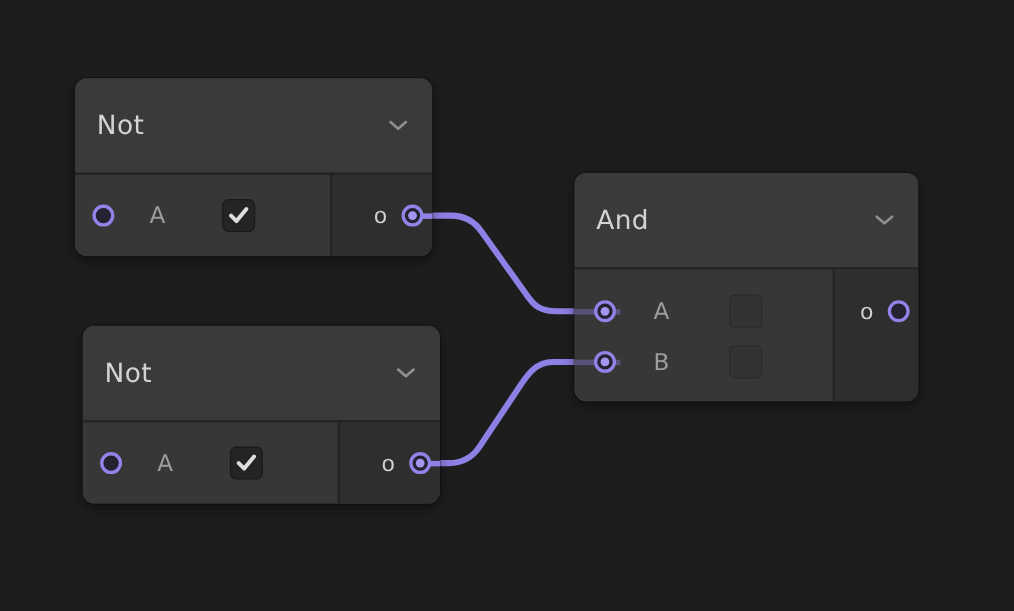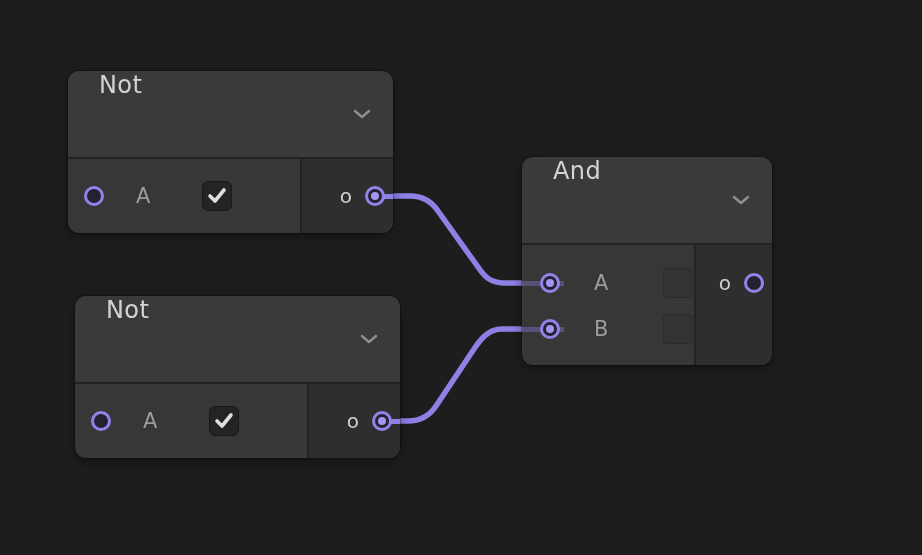--- a/index.html
+++ b/index.html
@@ -10,22 +10,22 @@
   }
   .wires{position:absolute;left:0;top:0;width:922px;height:555px;z-index:0;}
   .wire{stroke:var(--wire,#8e81e6);stroke-width:5.5;fill:none;stroke-linecap:round;}
 
   .node{
     position:absolute;z-index:1;border-radius:11px;overflow:hidden;
     box-shadow:0 4px 12px rgba(0,0,0,.38), 0 0 0 1px rgba(0,0,0,.25);
   }
   .hdr{
     height:86px;background:var(--header-bg,#3a3a3a);
-    display:flex;justify-content:space-between;
-    padding:0 22px 0 31px;cursor:default;
+    display:flex;align-items:center;justify-content:space-between;
+    padding:0 22px 0 20px;cursor:default;
   }
   .title{font-size:24px;color:var(--title-fg,#d3d3d3);letter-spacing:.4px;}
   .chev{display:flex;align-items:center;}
   .chev svg{display:block;}
 
   .body{display:flex;border-top:2px solid var(--divider,#232323);background:var(--body-bg,#373737);}
   .io{flex:1;position:relative;}
   .outcol{background:var(--outcol-bg,#2e2e2e);border-left:2px solid var(--divider,#232323);}
 
   .row{display:flex;align-items:center;position:relative;}
@@ -133,21 +133,21 @@
           <span class="lbl o">o</span>
           <span class="stub bright"></span>
           <span class="port">
               <span class="dot"></span>
             </span>
         </div>
       </div>
     </div>
   </div>
 
-  <div class="node and" style="left:522px;top:157px;width:250px;">
+  <div class="node and" style="left:522px;top:157px;width:313px;">
     <div class="hdr">
       <span class="title">And</span>
       <span class="chev">
         <svg width="18" height="10" viewBox="0 0 18 10">
             <path d="M2 2 L9 8 L16 2" stroke="#8f8f8f" stroke-width="2.4" fill="none" stroke-linecap="round" stroke-linejoin="round"></path>
           </svg>
       </span>
     </div>
     <div class="body">
       <div class="io">

